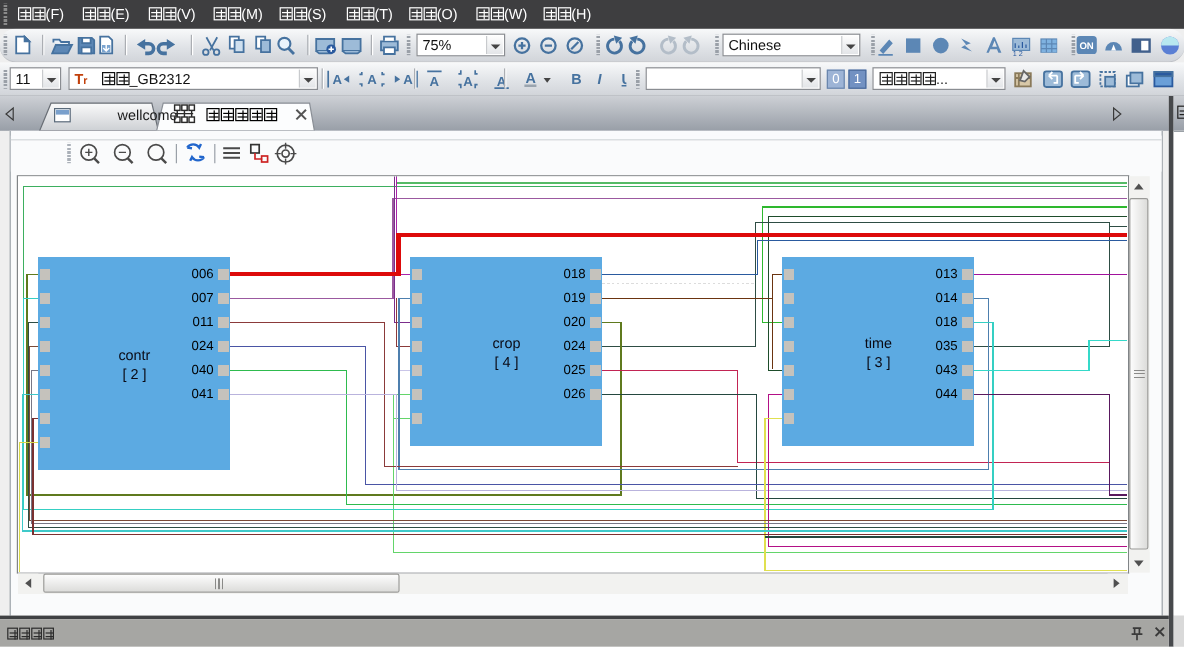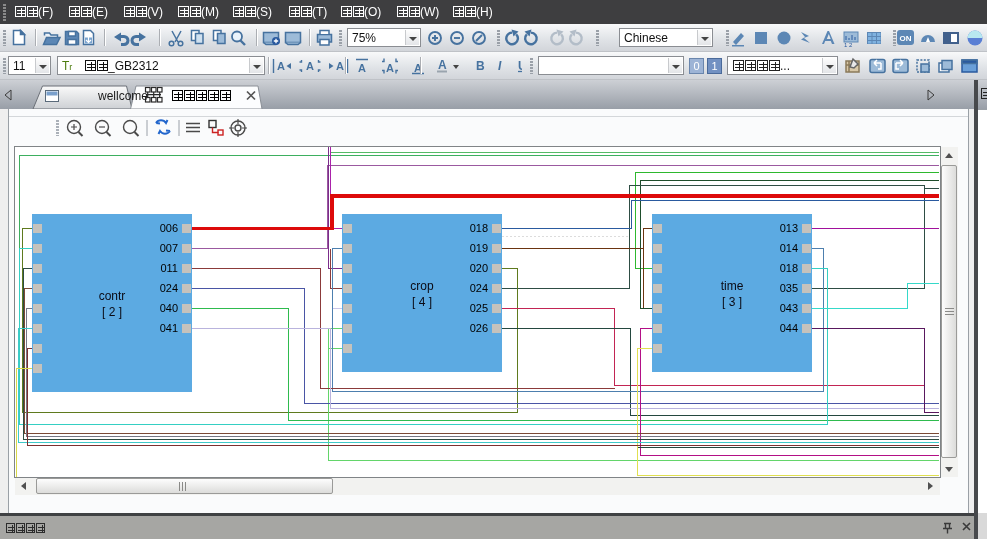--- a/index.html
+++ b/index.html
@@ -8,21 +8,21 @@
 .abs{position:absolute;}
 
 .cj{display:inline-block;width:11px;height:11px;border:1px solid currentColor;vertical-align:-1px;margin:0 0.5px;
  background:linear-gradient(currentColor,currentColor) 1px 3px/8px 1px no-repeat,linear-gradient(currentColor,currentColor) 1px 6px/8px 1px no-repeat,linear-gradient(currentColor,currentColor) 5px 1px/1px 8px no-repeat;}
 
 #menubar{position:absolute;left:0;top:0;width:987px;height:24px;background:#3e3e40;color:#fff;font-size:12px;}
 .mi{position:absolute;top:5px;white-space:nowrap;color:#fff;}
 #mgrip{position:absolute;left:3px;top:3px;width:3px;height:18px;background:repeating-linear-gradient(#3e3e40 0 1px,#8a8a8a 1px 3px);}
 
 .tbar{position:absolute;left:0;width:987px;background:linear-gradient(#f8f9fa,#dfe2e6 60%,#d2d5da);border-bottom:1px solid #bfc2c7;}
-#tb1{top:24px;height:28px;}
+#tb1{top:24px;height:28px;border-radius:13px;}
 #tb2{top:52px;height:28px;}
 .grip{position:absolute;top:5px;width:3px;height:17px;background:repeating-linear-gradient(transparent 0 1px,#9aa0a8 1px 3px);}
 .sep{position:absolute;top:5px;width:1px;height:17px;background:#abaeb3;box-shadow:1px 0 0 #fff;}
 .combo{position:absolute;background:#fff;border:1px solid #8a8d92;height:19px;font-size:12px;color:#111;}
 .combo .ar{position:absolute;right:1px;top:1px;bottom:1px;width:14px;background:linear-gradient(#fdfdfd,#e3e5e8);border-left:1px solid #c8cacd;}
 .combo .ar:after{content:"";position:absolute;left:3px;top:7px;border:4px solid transparent;border-top:4px solid #444;}
 .combo span.t{position:absolute;left:4px;top:2px;}
 .btn01{position:absolute;top:6px;width:15px;height:16px;background:#7291c2;border:1px solid #4a6a9a;color:#fff;font-size:11px;text-align:center;line-height:14px;}
 
 #tabstrip{position:absolute;left:0;top:80px;width:974px;height:29px;background:linear-gradient(#cdd0d5,#989ea7);}
@@ -134,21 +134,21 @@
       <polygon points="105.5,0.5 98.5,2.4 103.5,7.5" fill="#46729f" stroke="none"></polygon>
       <g stroke="#b3bdc8">
           <path d="M131 3.6 a5.8 5.8 0 1 0 4.2 1.7" stroke-width="2.4"></path>
       <polygon points="130.5,0.5 137.5,2.4 132.5,7.5" fill="#b3bdc8" stroke="none"></polygon>
       <path d="M150 3.6 a5.8 5.8 0 1 1 -4.2 1.7" stroke-width="2.4"></path>
       <polygon points="150.5,0.5 143.5,2.4 148.5,7.5" fill="#b3bdc8" stroke="none"></polygon>
         </g>
     </svg>
     <div class="grip" style="left:497px"></div>
     <div class="grip" style="left:596px"></div>
-    <div class="combo" style="left:619px;top:4px;width:94px;">
+    <div class="combo" style="left:602px;top:4px;width:115px;">
         <span class="t">Chinese</span>
         <span class="ar"></span>
       </div>
     <div class="grip" style="left:726px"></div>
     <svg class="abs" style="left:731px;top:5px" width="160" height="18" fill="#5c87b5" stroke="none">
       <path d="M2 13 l8-9 3 3 -8 9 z M1 16 h12 v1.4 h-12 z"></path>
       <rect x="24" y="3" width="12" height="12"></rect>
       <circle cx="53" cy="9" r="6.5"></circle>
       <path d="M70 3 l8 4 -5 2 6 5 -9 -3.5 4 -2.5 z"></path>
       <path d="M91 15 l5.5-13 h1.5 l5.5 13 h-2.5 l-1.2-3 h-5.6 l-1.2 3 z M95.8 10 h3.9 l-1.9-5 z"></path>
@@ -174,21 +174,21 @@
         <path d="M70.5 9 a7.5 7.5 0 0 1 15 0 z" fill="#b8e8f0"></path>
     </svg>
   </div>
   <div class="tbar" id="tb2">
     <div class="grip" style="left:3px"></div>
     <div class="combo" style="left:8px;top:4px;width:43px;">
         <span class="t">11</span>
         <span class="ar"></span>
       </div>
     <div class="combo" style="left:57px;top:4px;width:208px;">
-        <span class="t" style="font-weight:normal;color:#4d7c0f">T<span style="font-size:9px">r</span>&nbsp;</span>
+        <span class="t" style="font-weight:bold;color:#c2410c">T<span style="font-size:9px">r</span>&nbsp;</span>
         <span class="t" style="left:26px;color:#111"><i class="cj"></i><i class="cj"></i>_GB2312</span>
         <span class="ar"></span>
       </div>
     <svg class="abs" style="left:272px;top:5px" width="250" height="19" fill="none" stroke="#46729f" stroke-width="1.4" font-family="Liberation Sans" font-size="11">
       <g fill="#46729f" stroke="none" font-weight="bold">
         <text x="5" y="13">A</text>
           <text x="34" y="13">A</text>
           <text x="64" y="13">A</text>
       </g>
       <path d="M1.5 2 v14"></path>

